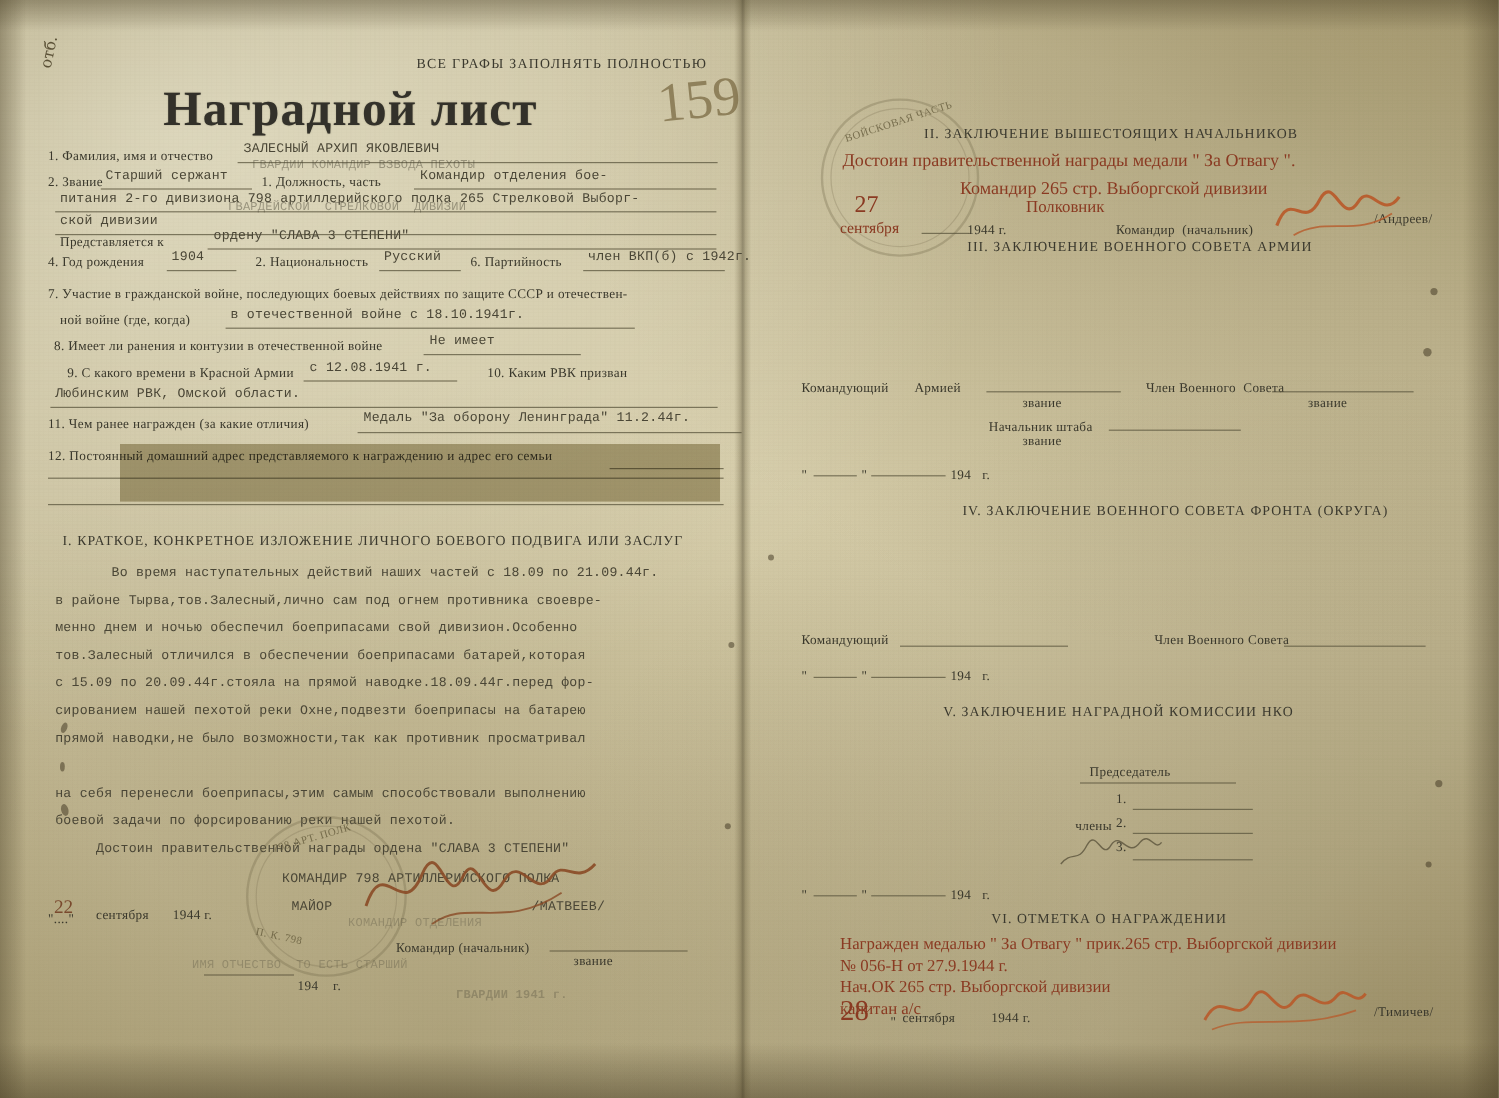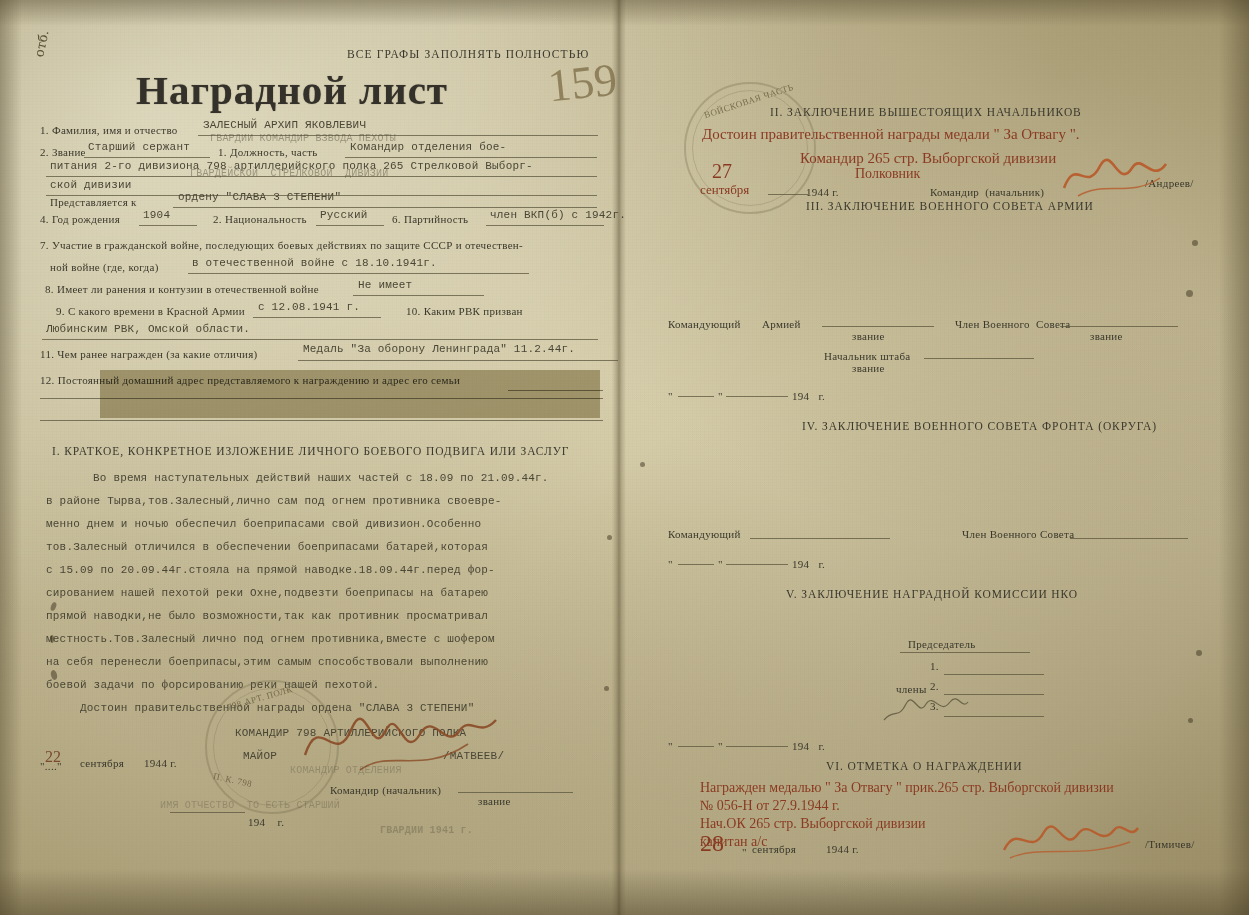--- a/index.html
+++ b/index.html
@@ -242,21 +242,20 @@
 
   <div class="sect" style="left:52px; top:445px;">I. КРАТКОЕ, КОНКРЕТНОЕ ИЗЛОЖЕНИЕ ЛИЧНОГО БОЕВОГО ПОДВИГА ИЛИ ЗАСЛУГ</div>
 
   <div class="t typed mid" style="left:93px; top:472px;">Во время наступательных действий наших частей с 18.09 по 21.09.44г.</div>
   <div class="t typed mid" style="left:46px; top:495px;">в районе Тырва,тов.Залесный,лично сам под огнем противника своевре-</div>
   <div class="t typed mid" style="left:46px; top:518px;">менно днем и ночью обеспечил боеприпасами свой дивизион.Особенно</div>
   <div class="t typed mid" style="left:46px; top:541px;">тов.Залесный отличился в обеспечении боеприпасами батарей,которая</div>
   <div class="t typed mid" style="left:46px; top:564px;">с 15.09 по 20.09.44г.стояла на прямой наводке.18.09.44г.перед фор-</div>
   <div class="t typed mid" style="left:46px; top:587px;">сированием нашей пехотой реки Охне,подвезти боеприпасы на батарею</div>
   <div class="t typed mid" style="left:46px; top:610px;">прямой наводки,не было возможности,так как противник просматривал</div>
-  <div class="t typed mid" style="left:46px; top:633px;">местность.Тов.Залесный лично под огнем противника,вместе с шофером</div>
   <div class="t typed mid" style="left:46px; top:656px;">на себя перенесли боеприпасы,этим самым способствовали выполнению</div>
   <div class="t typed mid" style="left:46px; top:679px;">боевой задачи по форсированию реки нашей пехотой.</div>
   <div class="t typed mid" style="left:46px; top:702px;">     Достоин правительственной награды ордена "СЛАВА 3 СТЕПЕНИ"</div>
 
   <div class="t typed mid" style="left:235px; top:727px;">КОМАНДИР 798 АРТИЛЛЕРИЙСКОГО ПОЛКА</div>
   <div class="t typed mid" style="left:243px; top:750px;">МАЙОР</div>
   <div class="t typed mid" style="left:443px; top:750px;">/МАТВЕЕВ/</div>
 
   <div class="stamp-round" style="left:205px; top:680px; width:130px; height:130px;"></div>
   <div class="stamp-text" style="left:226px; top:693px; transform:rotate(-16deg);">798 АРТ. ПОЛК</div>

